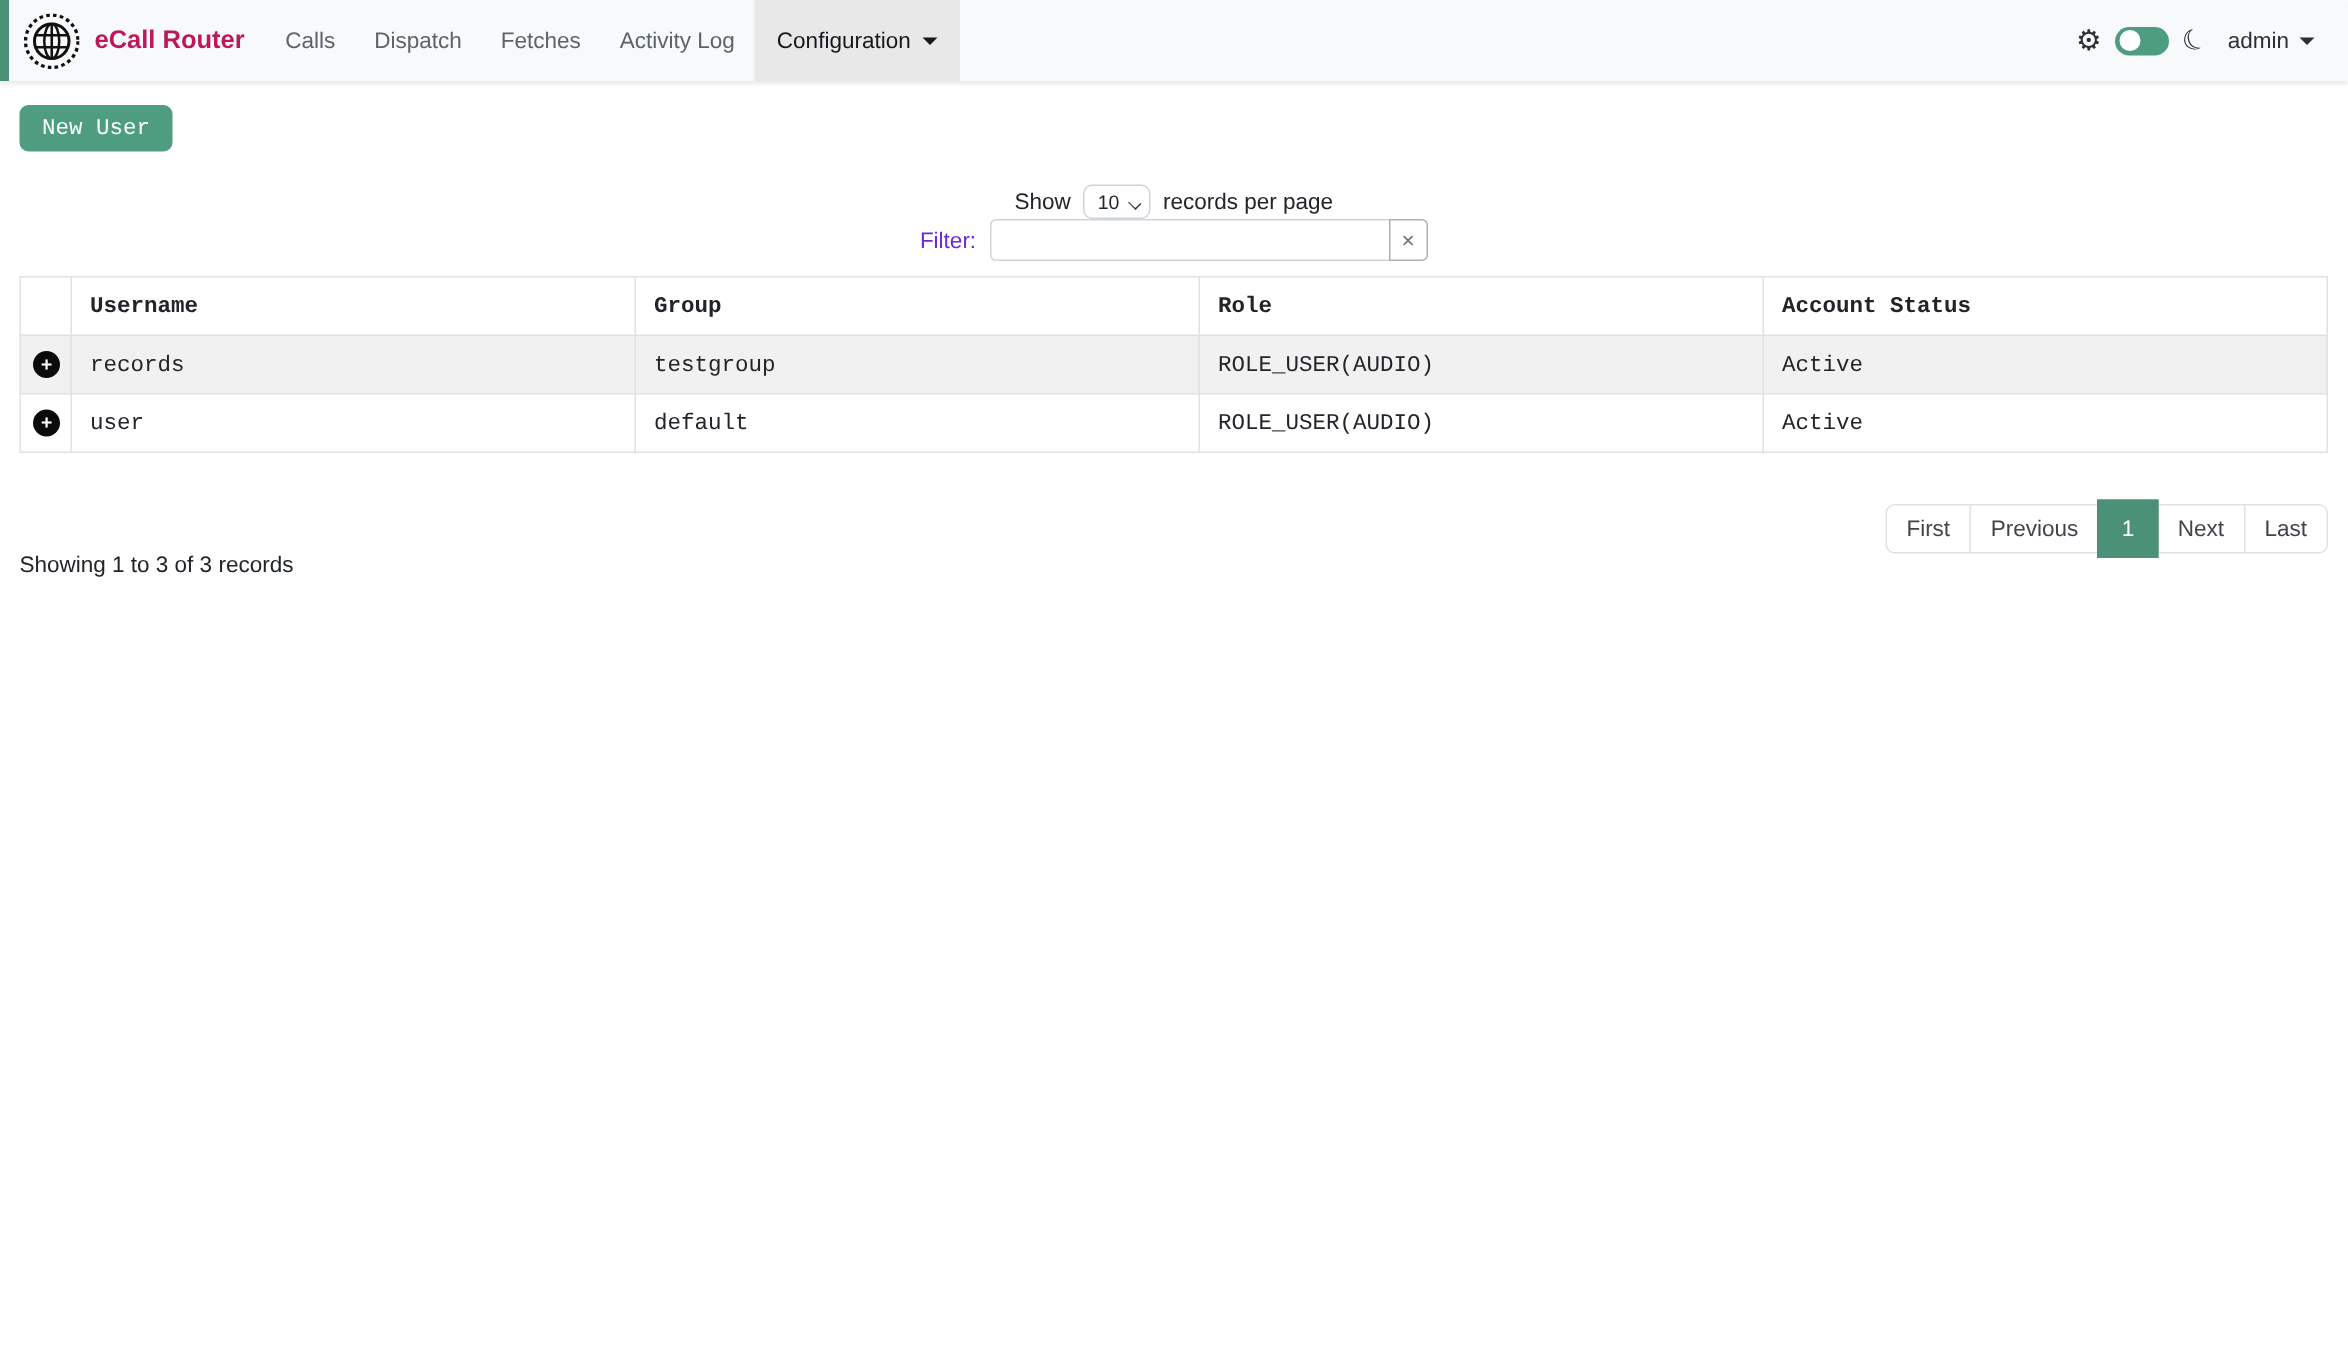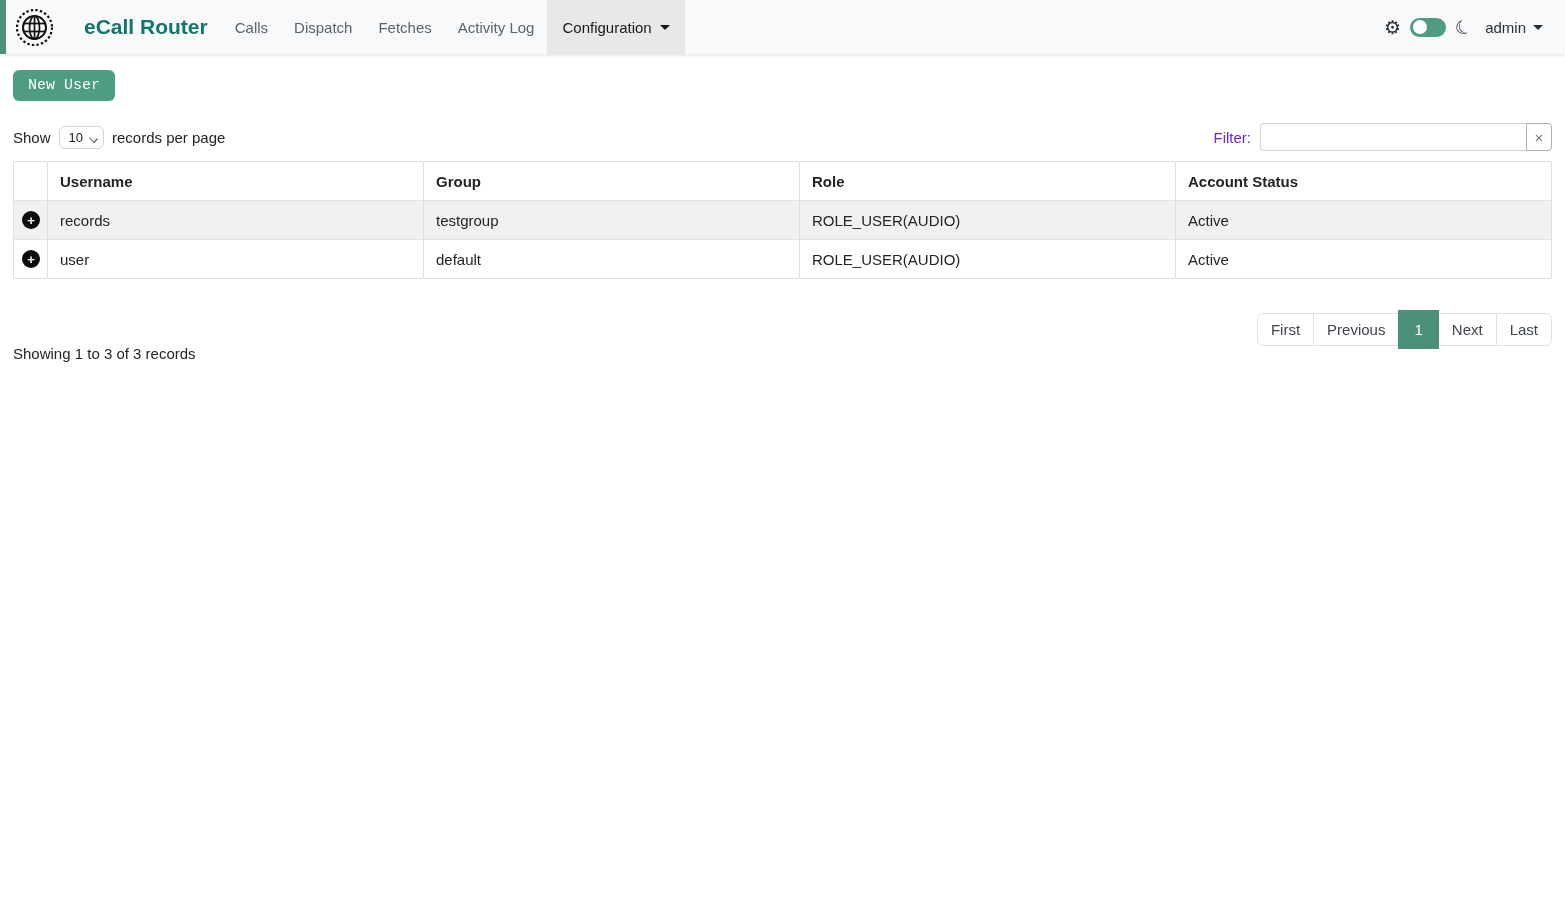--- a/index.html
+++ b/index.html
@@ -30,21 +30,21 @@
   .brand {
     display: flex;
     align-items: center;
     gap: 10px;
     padding: 0 14px 0 10px;
   }
   .brand-logo {
     width: 37px; height: 37px;
     display: flex; align-items: center; justify-content: center;
   }
-  .brand-title { font-weight: bold; font-size: 21px; color: #0f766e; margin-left: 21px; }
+  .brand-title { font-weight: bold; font-size: 17px; color: #be185d; }
   .nav-links { display: flex; align-items: stretch; }
   .nav-link {
     display: flex; align-items: center;
     padding: 0 13px;
     color: #5b636b;
     cursor: pointer;
     text-decoration: none;
   }
   .nav-link.active {
     background: #e8e8e9;
@@ -103,20 +103,21 @@
     font-family: Liberation Mono, monospace;
     cursor: pointer;
   }
 
   .controls-row {
     display: flex;
     align-items: center;
     justify-content: space-between;
     margin-top: 22px;
     margin-bottom: 10px;
+    flex-direction: column;
   }
   .page-length { display: flex; align-items: center; gap: 8px; color: #212529; }
   .length-select {
     position: relative;
     border: 1px solid #ced4da;
     border-radius: 6px;
     background: #ffffff;
     padding: 3px 20px 3px 9px;
     font-size: 13px;
     color: #212529;
@@ -152,20 +153,21 @@
     line-height: 1;
     cursor: pointer;
   }
 
   
   table.user-table {
     width: 100%;
     border-collapse: collapse;
     table-layout: fixed;
     font-size: 15px;
+    font-family: Liberation Mono, monospace;
   }
   .user-table th, .user-table td {
     border: 1px solid #dee2e6;
     padding: 9px 12px;
     text-align: left;
     vertical-align: middle;
     height: 39px;
   }
   .user-table th { font-weight: bold; background: #ffffff; }
   .user-table .col-expand { width: 34px; padding: 9px 8px; }

